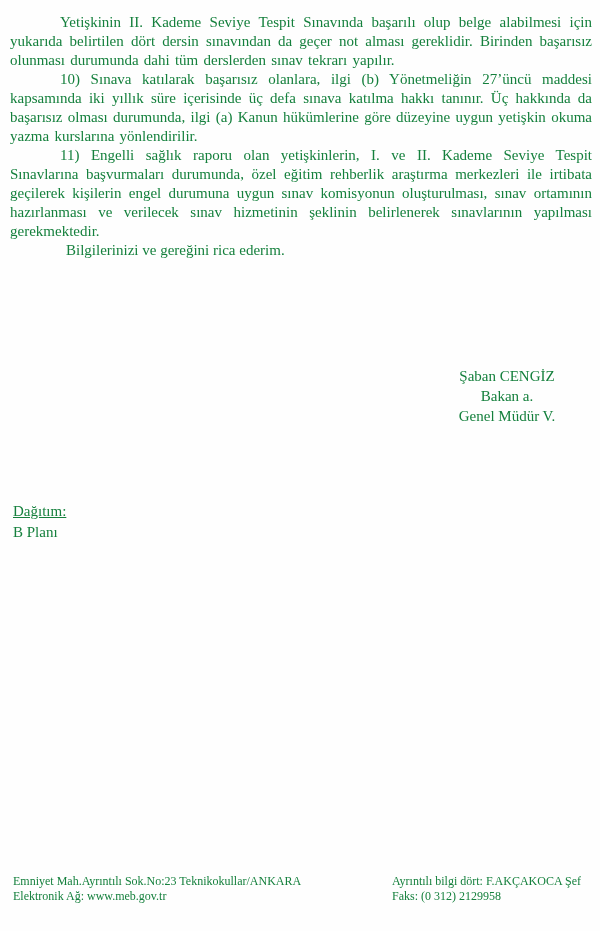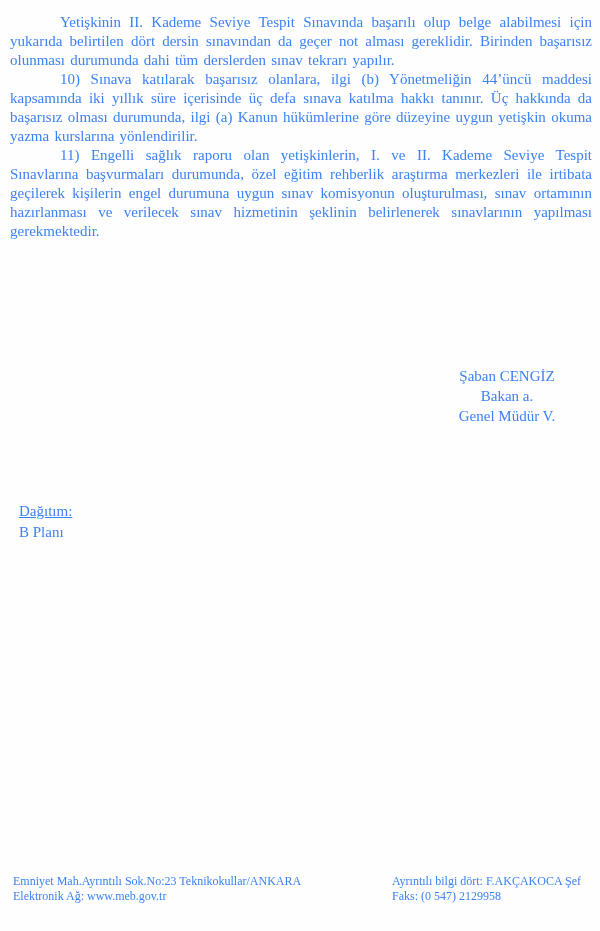--- a/index.html
+++ b/index.html
@@ -5,21 +5,21 @@
   html, body {
     margin: 0;
     padding: 0;
     background: #ffffff;
   }
   .page {
     position: relative;
     width: 600px;
     height: 931px;
     background: #fefefe;
-    color: #3b82f6;
+    color: #15803d;
     font-family: "Liberation Serif", "DejaVu Serif", serif;
     overflow: hidden;
   }
   
   .letter-body {
     position: absolute;
     top: 13px;
     left: 10px;
     width: 582px;
     font-size: 15px;
@@ -44,21 +44,21 @@
     left: 392px;
     width: 230px;
     text-align: center;
     font-size: 15px;
     line-height: 20px;
   }
   
   .distribution {
     position: absolute;
     top: 501px;
-    left: 19px;
+    left: 13px;
     font-size: 15px;
     line-height: 21px;
   }
   .distribution .dist-label {
     text-decoration: underline;
   }
   
   .footer-left {
     position: absolute;
     top: 874px;
@@ -74,38 +74,39 @@
     line-height: 15px;
   }
 </style>
 </head>
 <body>
 
 <div class="page">
 
   <div class="letter-body">
     <p>Yetişkinin II. Kademe Seviye Tespit Sınavında başarılı olup belge alabilmesi için yukarıda belirtilen dört dersin sınavından da geçer not alması gereklidir. Birinden başarısız olunması durumunda dahi tüm derslerden sınav tekrarı yapılır.</p>
-    <p>10) Sınava katılarak başarısız olanlara, ilgi (b) Yönetmeliğin 44’üncü maddesi kapsamında iki yıllık süre içerisinde üç defa sınava katılma hakkı tanınır. Üç hakkında da başarısız olması durumunda, ilgi (a) Kanun hükümlerine göre düzeyine uygun yetişkin okuma yazma kurslarına yönlendirilir.</p>
+    <p>10) Sınava katılarak başarısız olanlara, ilgi (b) Yönetmeliğin 27’üncü maddesi kapsamında iki yıllık süre içerisinde üç defa sınava katılma hakkı tanınır. Üç hakkında da başarısız olması durumunda, ilgi (a) Kanun hükümlerine göre düzeyine uygun yetişkin okuma yazma kurslarına yönlendirilir.</p>
     <p>11) Engelli sağlık raporu olan yetişkinlerin, I. ve II. Kademe Seviye Tespit Sınavlarına başvurmaları durumunda, özel eğitim rehberlik araştırma merkezleri ile irtibata geçilerek kişilerin engel durumuna uygun sınav komisyonun oluşturulması, sınav ortamının hazırlanması ve verilecek sınav hizmetinin şeklinin belirlenerek sınavlarının yapılması gerekmektedir.</p>
+    <p class="closing">Bilgilerinizi ve gereğini rica ederim.</p>
   </div>
 
   <div class="signature">
     <div>Şaban CENGİZ</div>
     <div>Bakan a.</div>
     <div>Genel Müdür V.</div>
   </div>
 
   <div class="distribution">
     <div class="dist-label">Dağıtım:</div>
     <div>B Planı</div>
   </div>
 
   <div class="footer-left">
     <div>Emniyet Mah.Ayrıntılı Sok.No:23 Teknikokullar/ANKARA</div>
     <div>Elektronik Ağ: www.meb.gov.tr</div>
   </div>
 
   <div class="footer-right">
     <div>Ayrıntılı bilgi dört: F.AKÇAKOCA Şef</div>
-    <div>Faks: (0 547) 2129958</div>
+    <div>Faks: (0 312) 2129958</div>
   </div>
 
 </div>
 
 </body></html>

